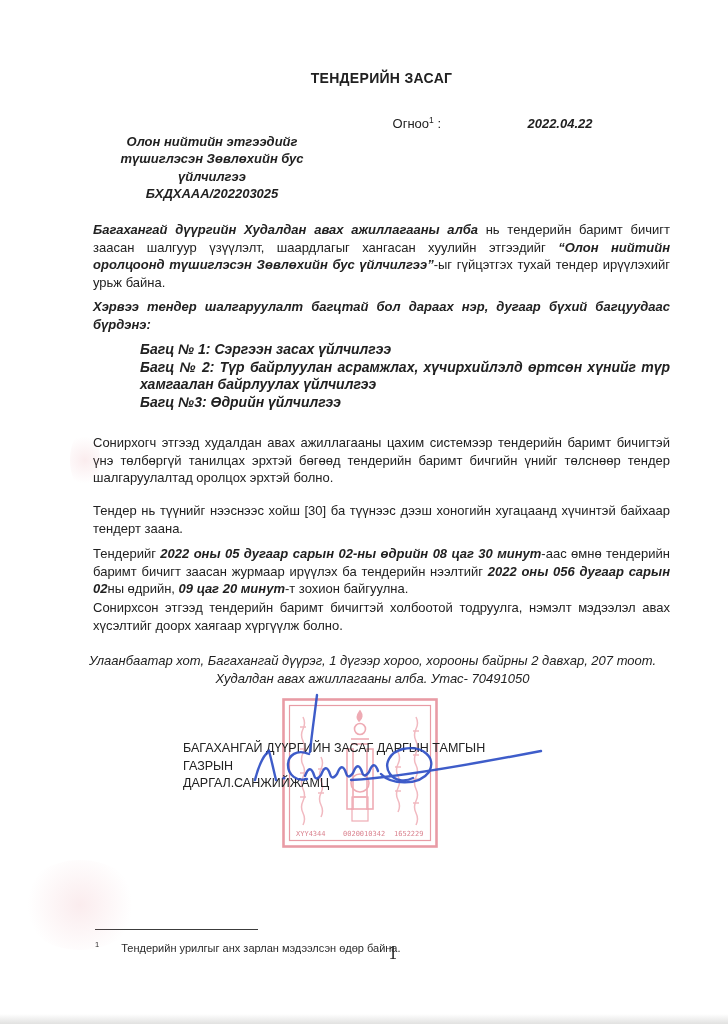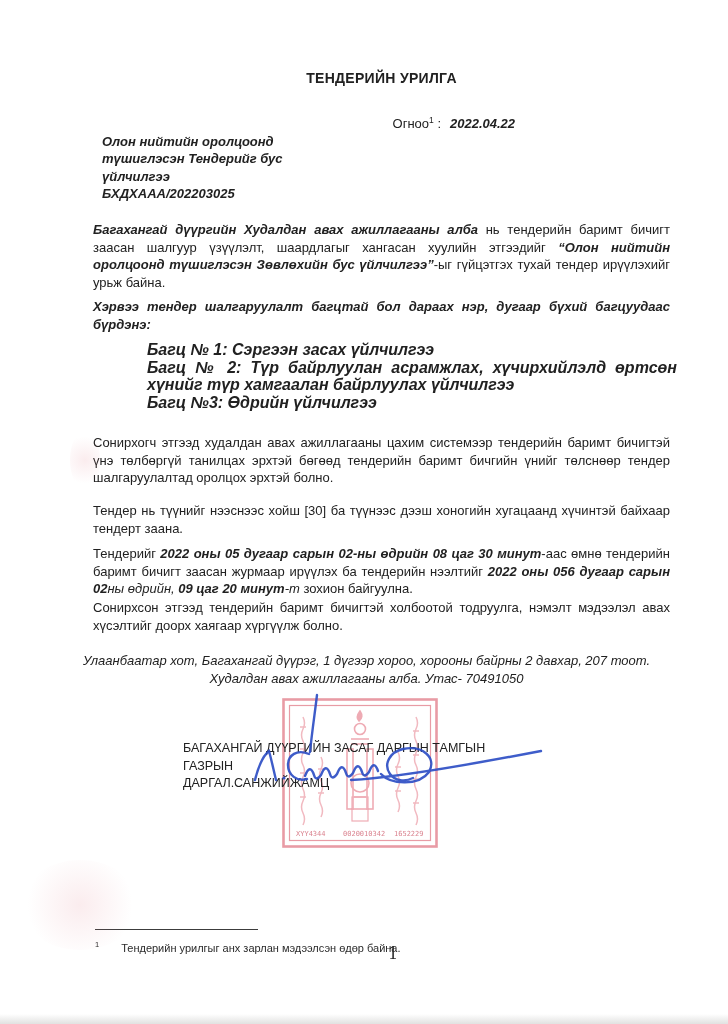--- a/index.html
+++ b/index.html
@@ -28,32 +28,32 @@
   .doc-title{
     position:absolute;left:93px;top:70px;width:577px;
     text-align:center;font-weight:bold;font-size:14px;letter-spacing:.3px;
   }
   .meta{
     position:absolute;left:93px;top:115px;width:577px;
     font-size:13px;line-height:17.5px;
   }
   .meta-row{display:flex;}
   .meta-label{flex:1;text-align:right;white-space:nowrap;}
-  .meta-value{width:220px;margin-left:9px;font-weight:bold;font-style:italic;}
+  .meta-value{width:220px;margin-left:9px;font-weight:bold;font-style:italic;text-align:center;}
   sup{font-size:8.5px;vertical-align:super;line-height:0;}
   .para{
     position:absolute;left:93px;width:577px;
     font-size:13px;line-height:17.5px;text-align:justify;
   }
   .bi{font-weight:bold;font-style:italic;}
-  .i{font-style:italic;}
-  .lots{position:absolute;left:100px;width:577px;font-size:16px;line-height:17.5px;}
+  .i{}
+  .lots{position:absolute;left:93px;width:577px;font-size:14px;line-height:17.5px;}
   .lot-item{padding-left:47px;font-weight:bold;font-style:italic;text-align:justify;}
   .address{
-    position:absolute;left:78px;top:652px;width:577px;
+    position:absolute;left:84px;top:652px;width:577px;
     font-size:13px;line-height:17.5px;font-style:italic;text-align:center;
     padding:0;
   }
   
   .stamp{position:absolute;left:281px;top:697px;width:158px;height:152px;}
   
   .sig-block{
     position:absolute;left:183px;top:740px;width:326px;
     font-size:12.5px;line-height:17.5px;
   }
@@ -73,29 +73,29 @@
     position:absolute;left:388px;top:944px;
     font-family:"DejaVu Serif","Liberation Serif",serif;
     font-size:16px;color:#2a2a2a;
   }
 </style>
 </head>
 <body>
 
 <div class="page">
 
-  <div class="doc-title">ТЕНДЕРИЙН УРИЛГА</div>
+  <div class="doc-title">ТЕНДЕРИЙН ЗАСАГ</div>
 
   <div class="meta">
     <div class="meta-row">
       <div class="meta-label"><span>Огноо</span><sup>1</sup><span> :</span></div>
       <div class="meta-value">2022.04.22</div>
     </div>
     <div class="meta-row">
-      <div class="meta-value">Олон нийтийн оролцоонд түшиглэсэн Тендерийг бус үйлчилгээ</div>
+      <div class="meta-value">Олон нийтийн этгээдийг түшиглэсэн Зөвлөхийн бус үйлчилгээ</div>
     </div>
     <div class="meta-row">
       <div class="meta-value">БХДХААА/202203025</div>
     </div>
   </div>
 
   <div class="para bi" style="top:298px">Хэрвээ тендер шалгаруулалт багцтай бол дараах нэр, дугаар бүхий багцуудаас бүрдэнэ:</div>
 
   <div class="para" style="top:221px"><span class="bi">Багахангай дүүргийн Худалдан авах ажиллагааны алба</span><span> нь тендерийн баримт бичигт заасан шалгуур үзүүлэлт, шаардлагыг хангасан хуулийн этгээдийг </span><span class="bi">“Олон нийтийн оролцоонд түшиглэсэн Зөвлөхийн бус үйлчилгээ”</span><span>-ыг гүйцэтгэх тухай тендер ирүүлэхийг урьж байна.</span></div>
 

